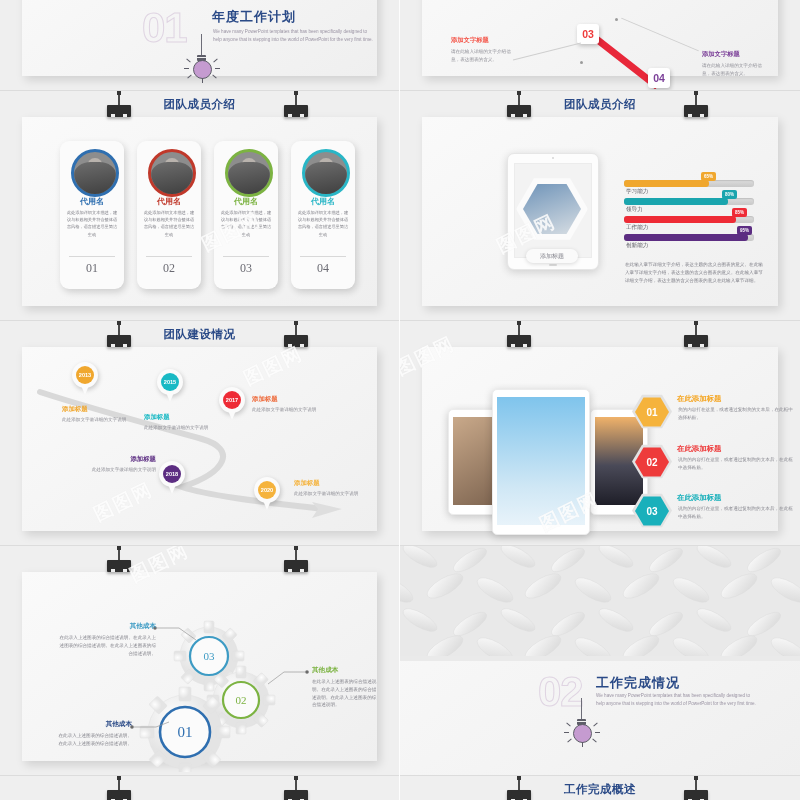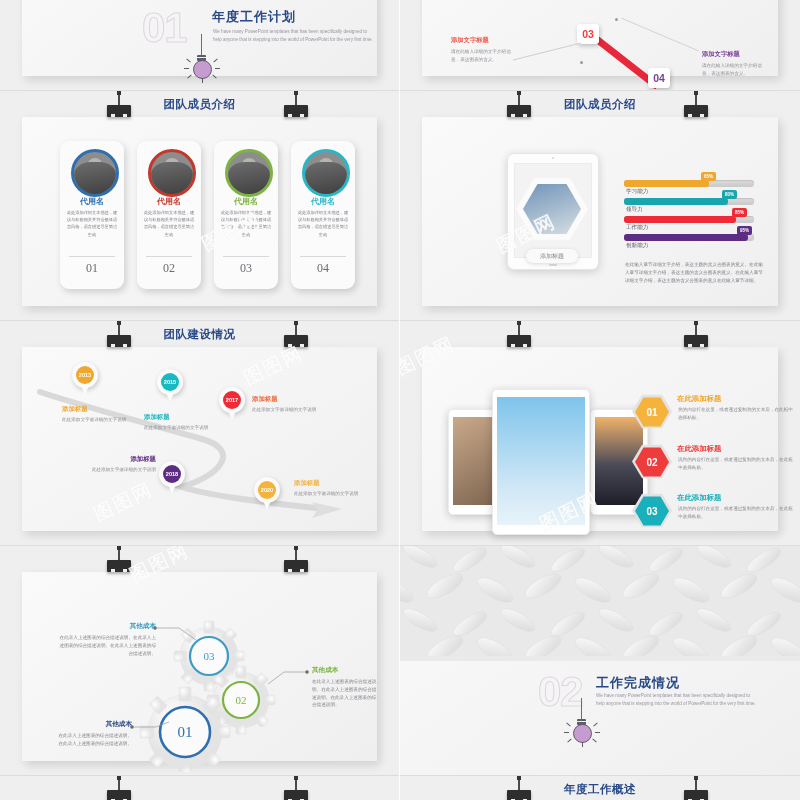--- a/index.html
+++ b/index.html
@@ -594,21 +594,21 @@
       </div>
     <div class="clamp" style="left:283px;">
         <i></i>
         <b></b>
         <u></u>
       </div>
 
   </div>
 
   <div class="slide" style="left:400px;top:775px;width:400px;height:90px;border-right:none;">
-    <div class="stitle">年度工作概述</div>
+    <div class="stitle">工作完成概述</div>
     <div class="clamp" style="left:106px;">
         <i></i>
         <b></b>
         <u></u>
       </div>
     <div class="clamp" style="left:283px;">
         <i></i>
         <b></b>
         <u></u>
       </div>

